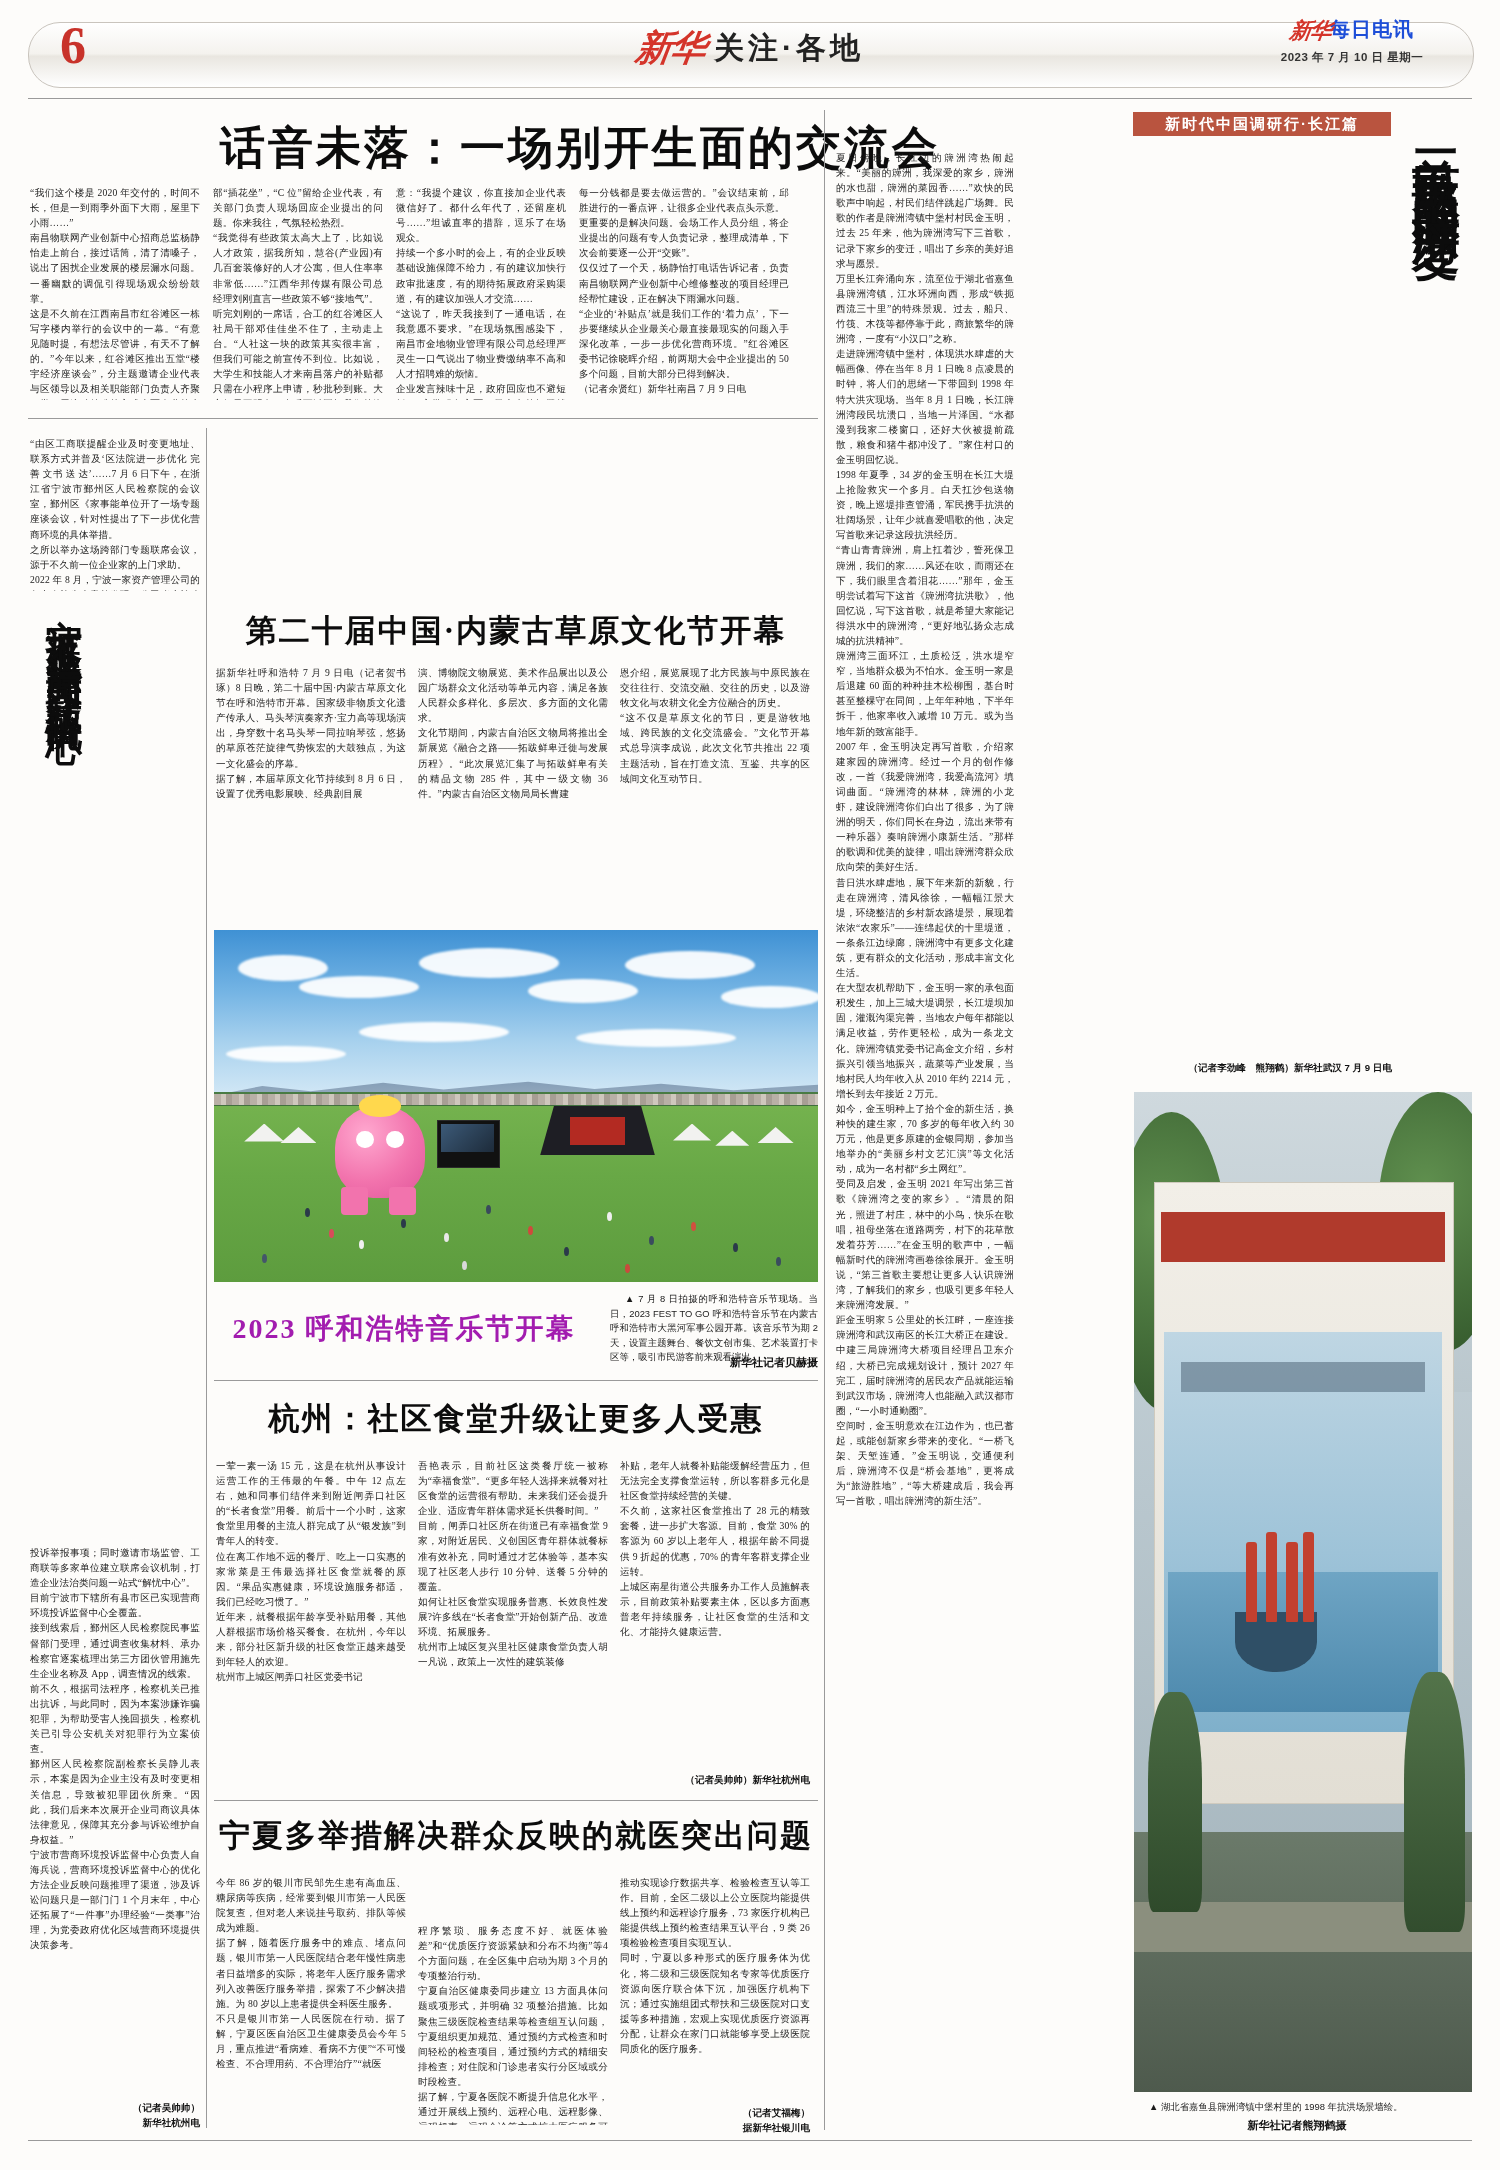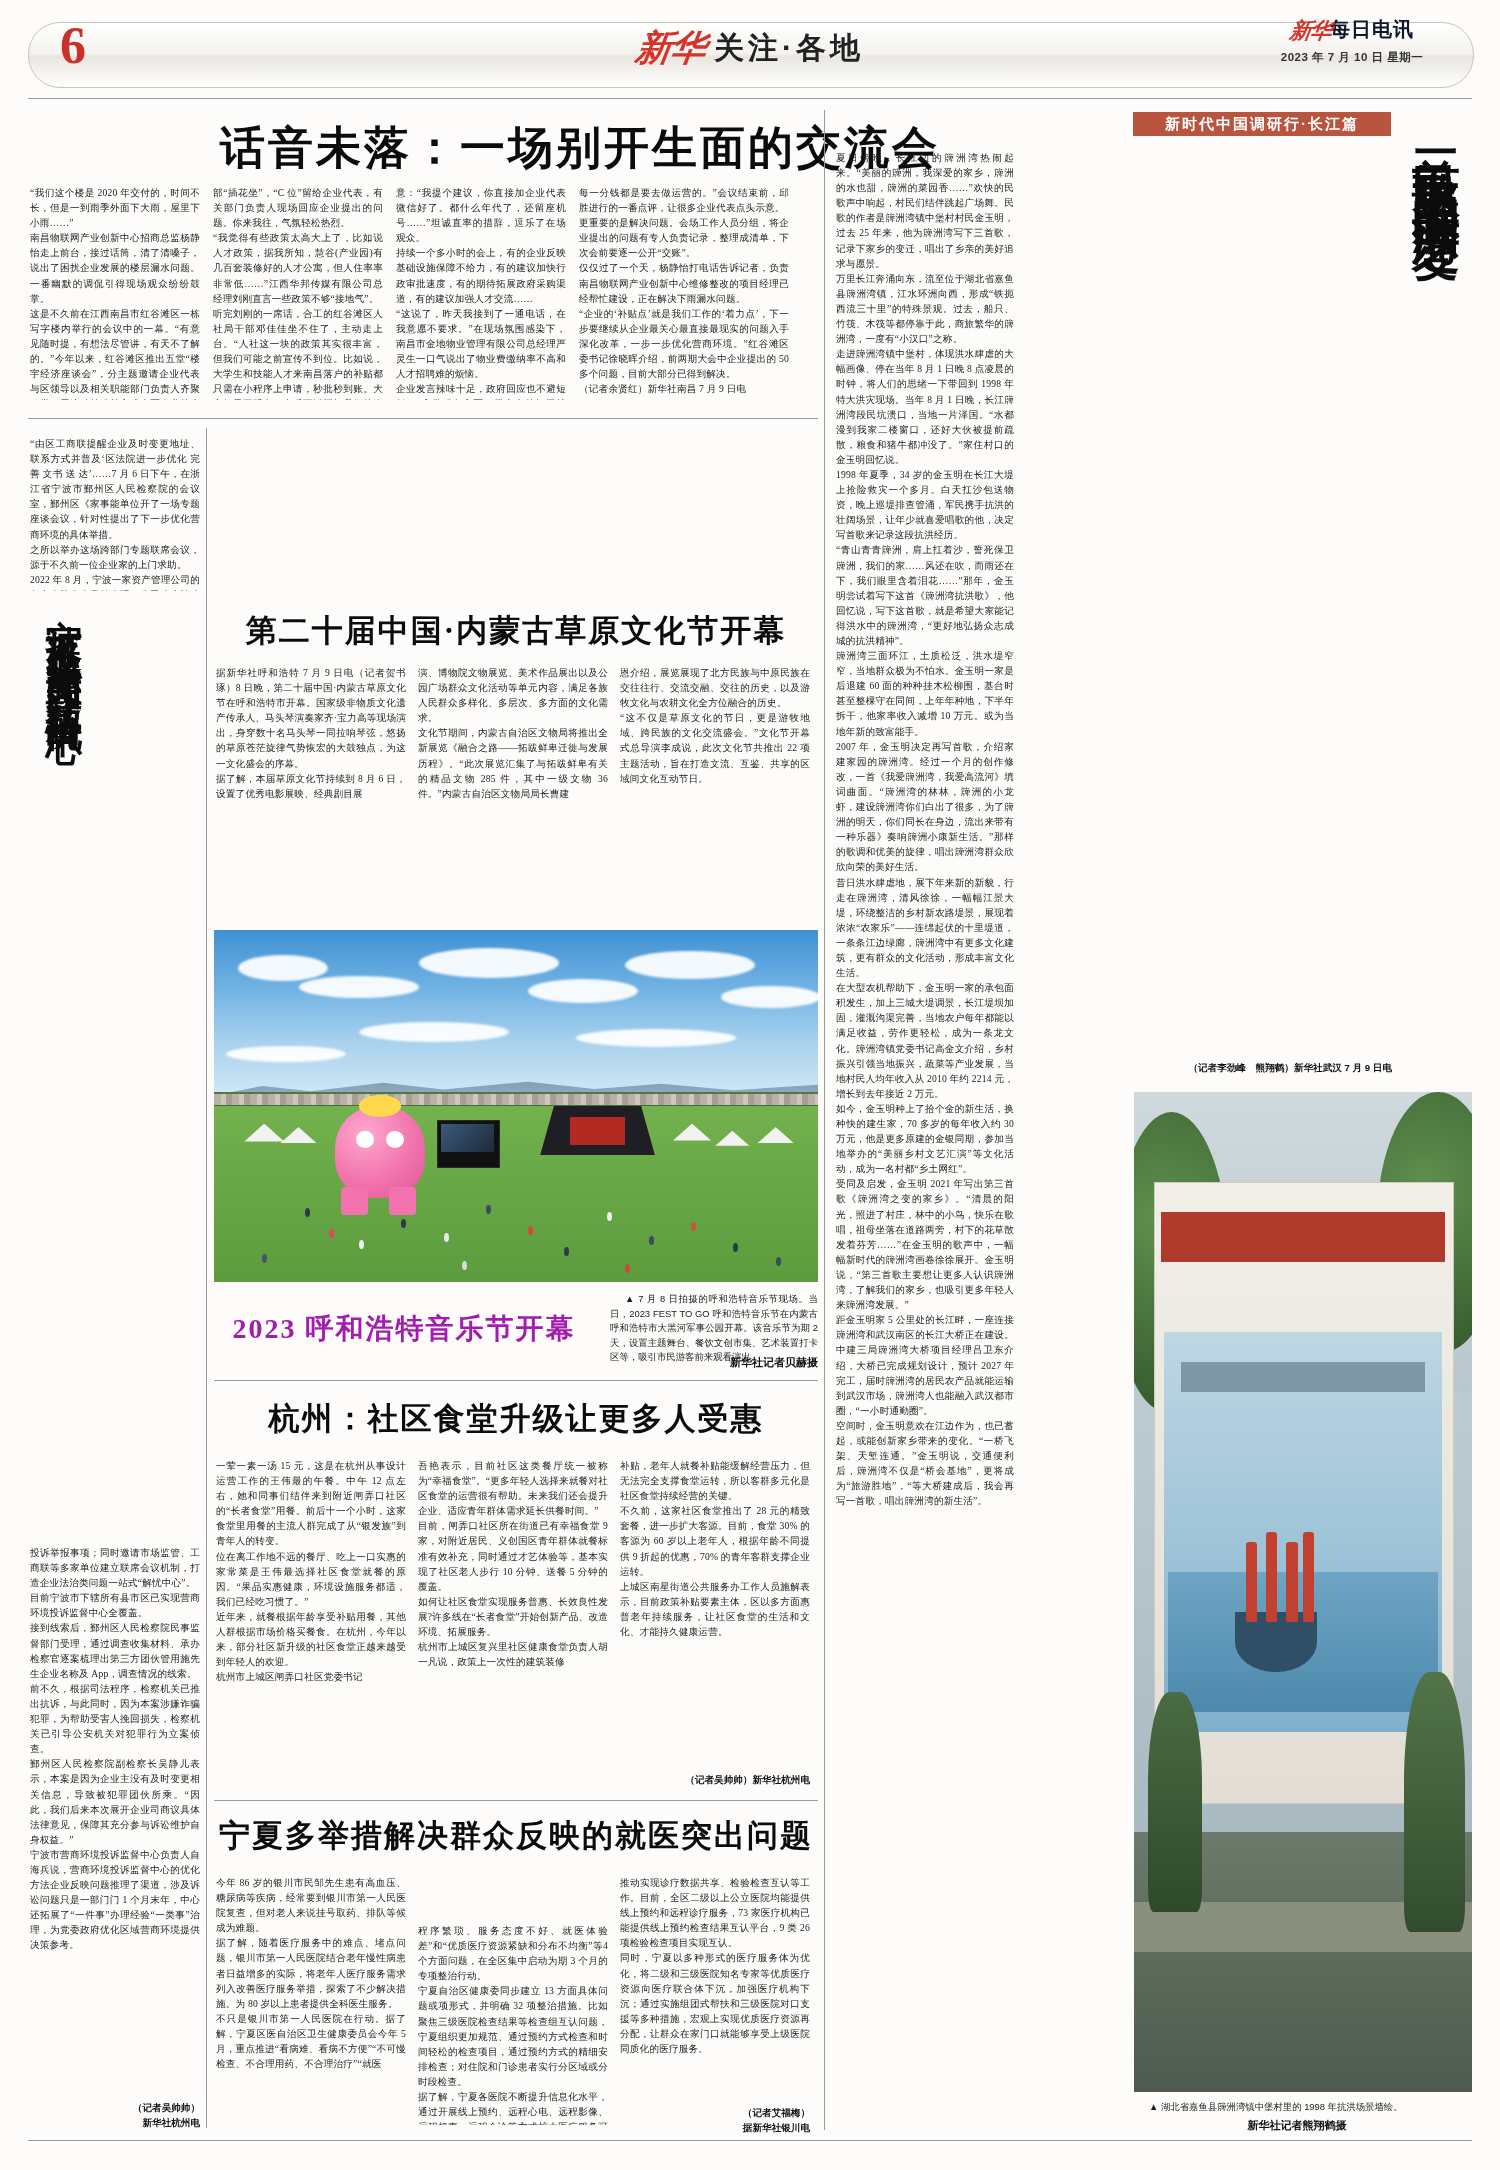--- a/index.html
+++ b/index.html
@@ -40,21 +40,21 @@
     font-size:30px;font-weight:700;color:#222;letter-spacing:4px;
   }
   .mast-right{
     position:absolute;right:48px;top:16px;text-align:center;width:200px;
   }
   .mr-line1{
     font-family:"Liberation Sans",sans-serif;
     font-size:20px;font-weight:700;color:#d4342a;letter-spacing:1px;
     white-space:nowrap;
   }
-  .mr-line1 .blk{color:#0f172a;}
+  .mr-line1 .blk{color:#1d4ed8;}
   .mr-line2{
     margin-top:4px;
     font-family:"Liberation Sans",sans-serif;
     font-size:11.5px;font-weight:700;color:#333;letter-spacing:.5px;white-space:nowrap;
   }
 
   
   .hrule{position:absolute;background:#9a9a9a;height:1px;}
   .vrule{position:absolute;background:#9a9a9a;width:1px;}
 

